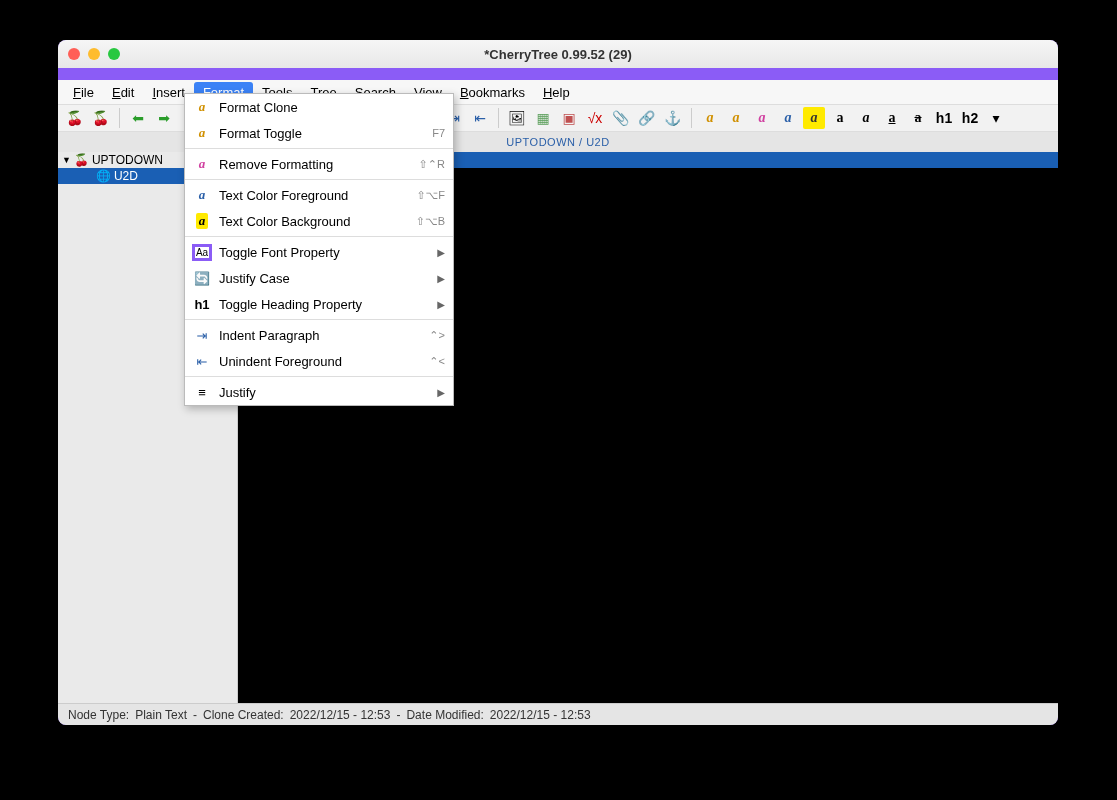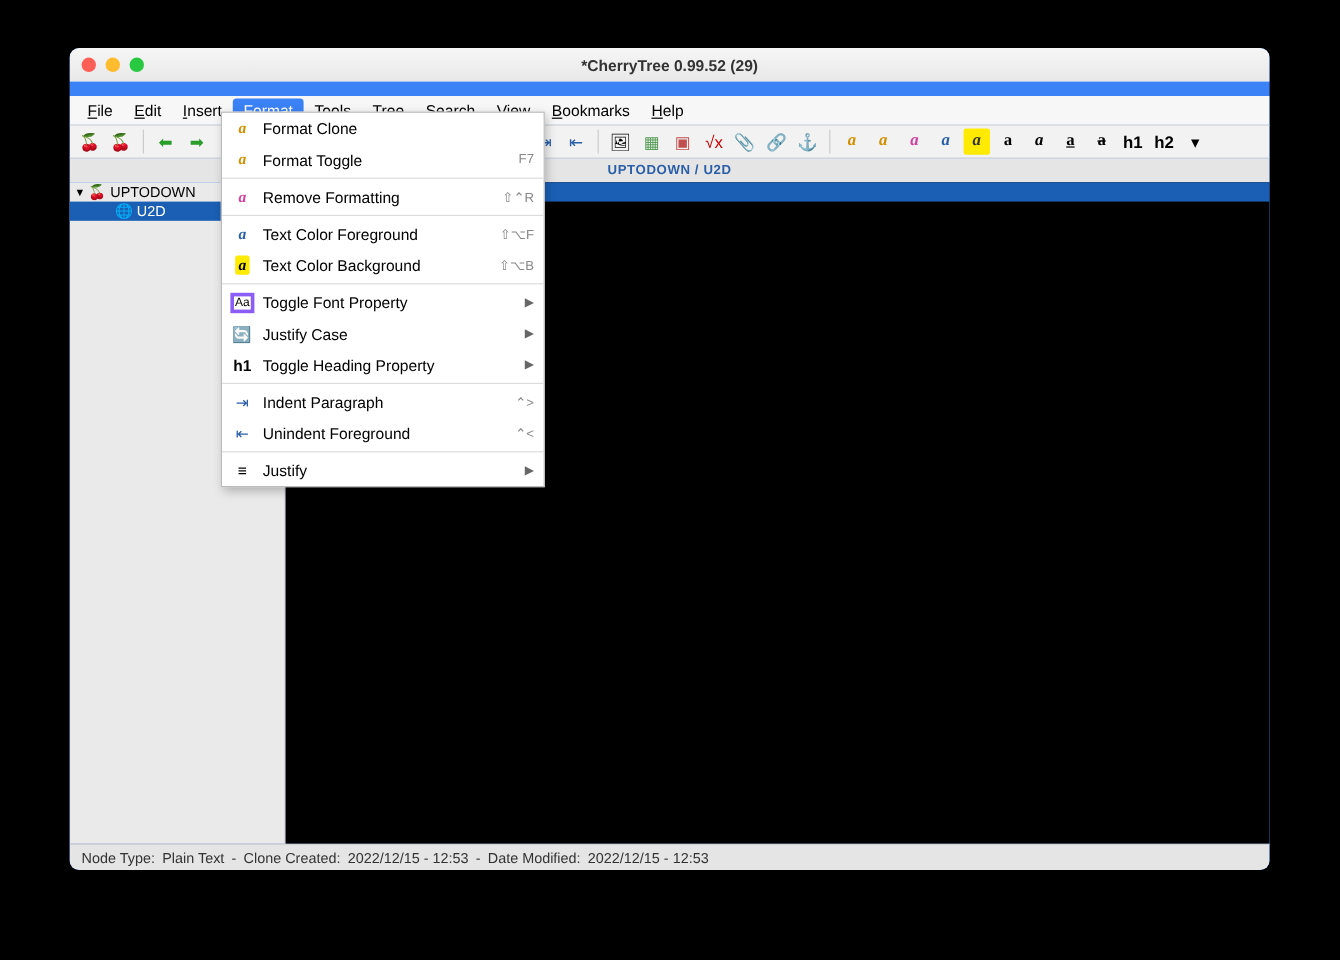--- a/index.html
+++ b/index.html
@@ -1,30 +1,30 @@
 <!DOCTYPE html>
 <html><head>
 <meta charset="utf-8">
 <style>
 * { margin:0; padding:0; box-sizing:border-box; font-family:-apple-system,BlinkMacSystemFont,"Segoe UI",Arial,sans-serif; }
 body { background:#000; width:1117px; height:800px; overflow:hidden; }
-.window { position:absolute; left:58px; top:40px; width:1000px; height:685px; background:#3b82f6; border-radius:8px; box-shadow:0 10px 40px rgba(0,0,0,.5); overflow:hidden; display:flex; flex-direction:column; }
+.window { position:absolute; left:58px; top:40px; width:1000px; height:685px; background:#8b5cf6; border-radius:8px; box-shadow:0 10px 40px rgba(0,0,0,.5); overflow:hidden; display:flex; flex-direction:column; }
 .titlebar { height:28px; background:linear-gradient(#f6f6f6,#e8e8e8); display:flex; align-items:center; padding:0 10px; position:relative; }
 .traffic { display:flex; gap:8px; }
 .traffic span { width:12px; height:12px; border-radius:50%; }
 .tl-close{background:#ff5f57;} .tl-min{background:#febc2e;} .tl-max{background:#28c840;}
 .title { position:absolute; left:0; right:0; text-align:center; font-size:13px; font-weight:600; color:#333; }
 .menubar { height:24px; background:#f7f7f7; display:flex; align-items:center; padding:0 6px; font-size:13px; gap:0;margin-top:12px; }
 .menubar .mi { padding:3px 9px; cursor:default; }
 .menubar .mi.active { background:#3b82f6; color:#fff; border-radius:3px 3px 0 0; }
 .menubar .mi u{text-decoration:underline;}
 .toolbar { height:28px; background:#f2f2f2; border-top:1px solid #ddd; border-bottom:1px solid #ddd; display:flex; align-items:center; padding:0 6px; gap:4px; }
 .tbtn { width:22px; height:22px; display:flex; align-items:center; justify-content:center; font-size:14px; }
 .tsep{width:1px;height:20px;background:#ccc;margin:0 3px;}
-.breadcrumb { height:20px; background:#e5e5e5; text-align:center; font-size:11px; font-weight:700; color:#2a5fa8; line-height:20px; letter-spacing:.5px; }
+.breadcrumb { height:20px; background:#e5e5e5; text-align:center; font-size:11px; font-weight:400; color:#2a5fa8; line-height:20px; letter-spacing:.5px; }
 .body { flex:1; display:flex; min-height:0; }
 .sidebar { width:180px; background:#eaeaea; border-right:1px solid #ccc; font-size:12px; }
 .tree-row{display:flex;align-items:center;padding:1px 4px;gap:3px;}
 .tree-row.sel{background:#1a5fb4;color:#fff;}
 .disclosure{font-size:9px;}
 .cherry{color:#c00;}
 .globe{color:#2a7fd4;}
 .editor { flex:1; background:#000; position:relative; }
 .editor .bluebar{height:16px;background:#1a5fb4;}
 .statusbar { height:22px; background:#e5e5e5; border-top:1px solid #ccc; display:flex; align-items:center; padding:0 10px; font-size:12px; color:#333; gap:6px; }

